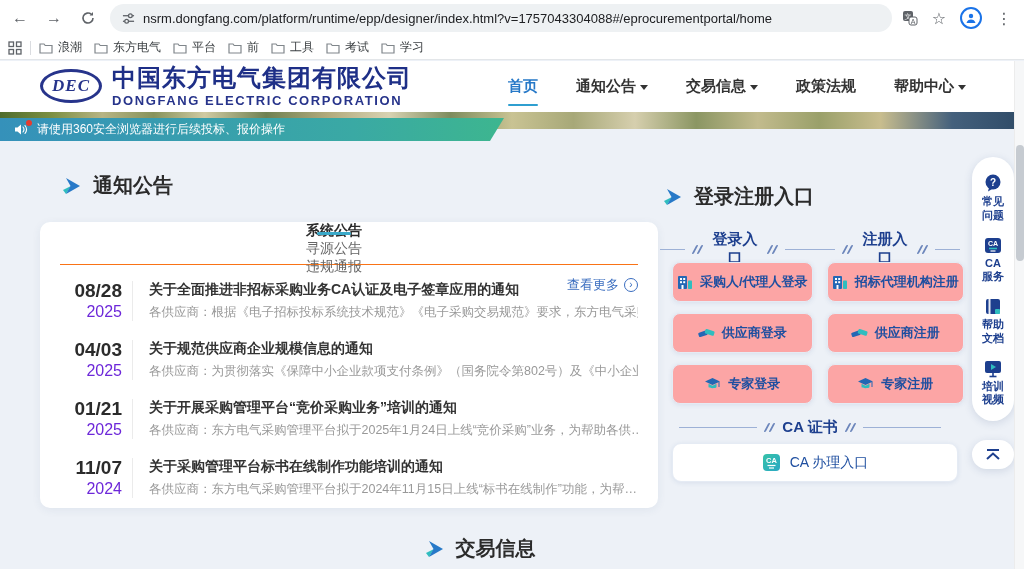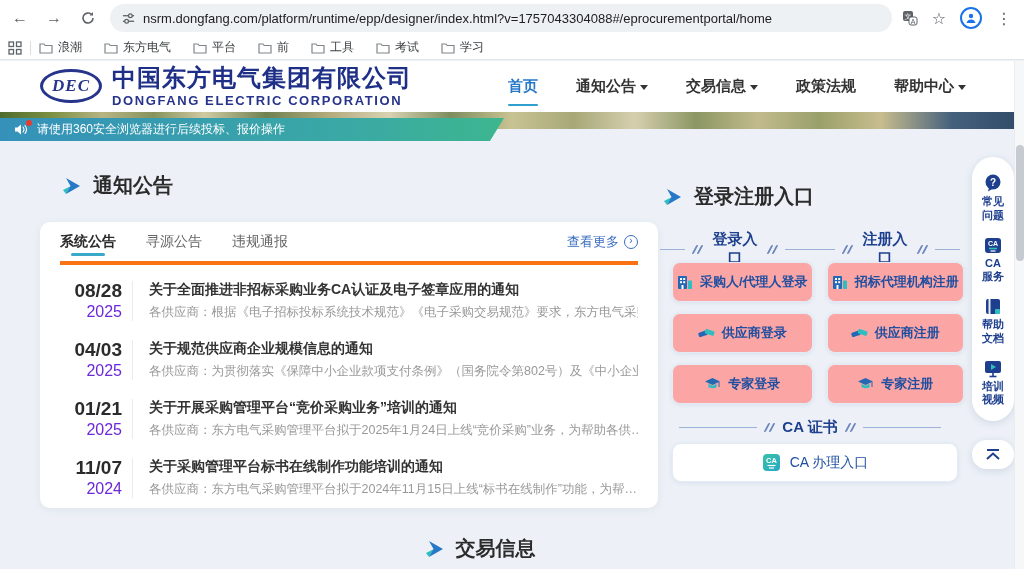--- a/index.html
+++ b/index.html
@@ -12,21 +12,21 @@
   .omnibox { flex:1; height:28px; margin:0 10px 0 8px; background:#eef1f3; border-radius:14px; display:flex; align-items:center; padding:0 12px; min-width:0; }
   .omnibox .url-text { font-size:13px; color:#202124; white-space:nowrap; overflow:hidden; }
   .tune-icon { margin-right:8px; flex:none; }
   .chrome-right { display:flex; align-items:center; gap:14px; padding-right:12px; }
   .star { font-size:16px; color:#5f6368; }
   .dots { font-size:16px; color:#5f6368; letter-spacing:0; }
   .avatar-ring { width:22px; height:22px; border-radius:50%; border:2px solid #1a73e8; display:flex; align-items:center; justify-content:center; }
 
   .bookmarks-bar { position:absolute; top:36px; left:0; right:0; height:24px; background:#fff; border-bottom:1px solid #e3e6e9; display:flex; align-items:center; padding-left:8px; z-index:20; font-size:12px; color:#3c4043; }
   .bm-sep { width:1px; height:14px; background:#dadce0; margin:0 8px; }
-  .bm-item { display:flex; align-items:center; gap:5px; margin-right:22px; cursor:pointer; white-space:nowrap; }
+  .bm-item { display:flex; align-items:center; gap:5px; margin-right:12px; cursor:pointer; white-space:nowrap; }
 
   
   .site-header { position:absolute; top:61px; left:0; right:0; height:51px; background:#fff; z-index:10; display:flex; align-items:center; }
   .logo-wrap { display:flex; align-items:center; margin-left:40px; gap:10px; cursor:pointer; }
   .dec-oval { width:62px; height:34px; border:3px solid #27348b; border-radius:50%; display:flex; align-items:center; justify-content:center; font-family:"Liberation Serif","DejaVu Serif",serif; font-style:italic; font-weight:bold; font-size:17px; color:#27348b; letter-spacing:1px; }
   .company-cn { font-size:24px; font-weight:bold; color:#1e2f87; letter-spacing:1px; line-height:1.1; }
   .company-en { font-size:13px; font-weight:bold; color:#27348b; letter-spacing:1.6px; margin-top:2px; }
   .main-nav { position:absolute; right:58px; top:0; height:51px; display:flex; align-items:center; gap:38px; }
   .nav-item { font-size:15px; font-weight:bold; color:#333; display:flex; align-items:center; gap:4px; cursor:pointer; position:relative; height:100%; }
   .nav-item.active { color:#2779c8; }
@@ -41,21 +41,21 @@
   .red-dot { position:absolute; top:-3px; right:-4px; width:6px; height:6px; border-radius:50%; background:#e63c30; }
 
   
   .section-title { position:absolute; display:flex; align-items:center; gap:11px; font-size:20px; font-weight:bold; color:#2b2b2b; z-index:7; }
   .st-notice { left:62px; top:172px; }
   .st-login { left:663px; top:183px; }
   .st-trade { left:0; right:64px; top:535px; justify-content:center; }
 
   
   .notice-card { position:absolute; left:40px; top:222px; width:618px; height:286px; background:#fff; border-radius:10px; box-shadow:0 2px 10px rgba(40,70,120,.07); z-index:7; padding:0 20px; }
-  .tab-row { height:43px; border-bottom:4px solid #f97316; display:flex; align-items:center; }
+  .tab-row { height:43px; border-bottom:1px solid #f97316; display:flex; align-items:center;flex-direction:column; }
   .tab { font-size:14px; color:#666; margin-right:30px; cursor:pointer; position:relative; height:100%; display:flex; align-items:center; }
   .tab.active { color:#2b2b2b; font-weight:bold; }
   .tab.active::after { content:""; position:absolute; bottom:5px; left:50%; transform:translateX(-50%); width:34px; height:3px; border-radius:2px; background:#3aa9c9; }
   .more-link { margin-left:auto; font-size:13px; color:#3a6dbf; display:flex; align-items:center; gap:5px; cursor:pointer; }
   .more-circle { width:14px; height:14px; border:1px solid #3a6dbf; border-radius:50%; display:flex; align-items:center; justify-content:center; font-size:10px; line-height:1; padding-bottom:1px; }
   .notice-list { padding-top:6px; }
   .notice-row { display:flex; align-items:center; height:59px; cursor:pointer; }
   .date-block { width:62px; flex:none; text-align:right; }
   .date-md { font-size:19px; font-weight:bold; color:#2b2b2b; line-height:1.2; }
   .date-y { font-size:16px; color:#6d28d9; }

